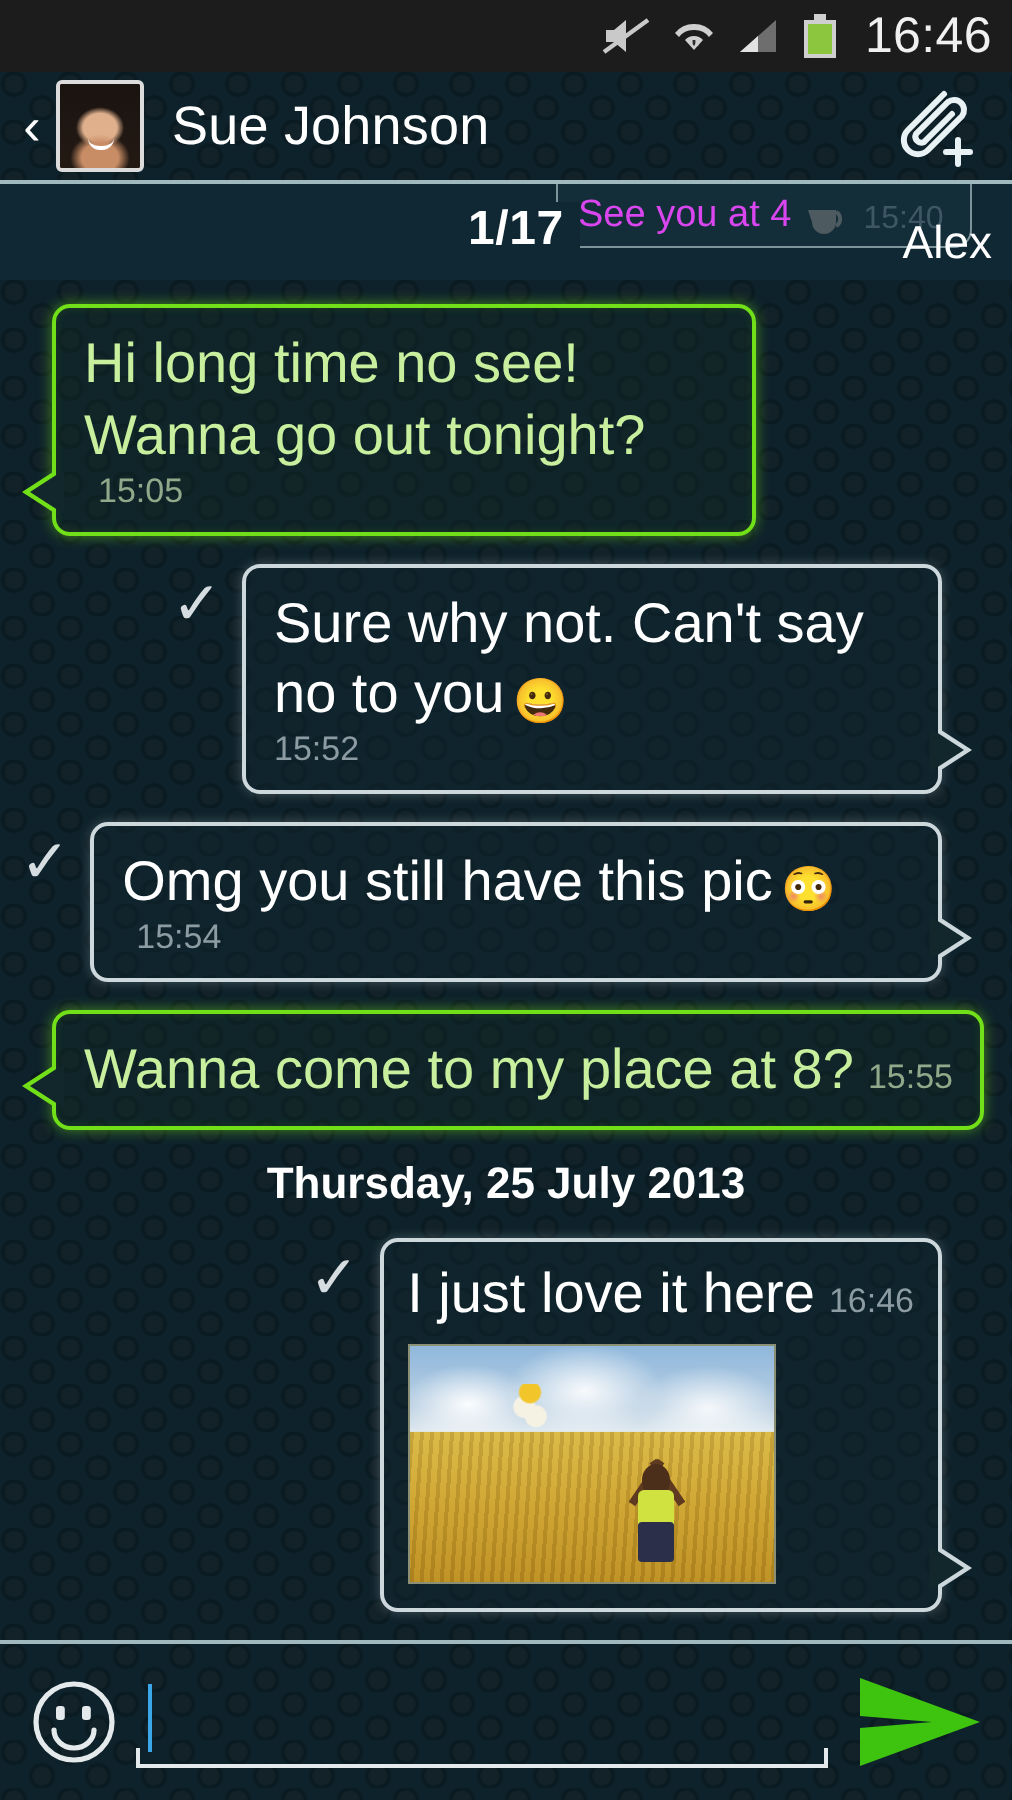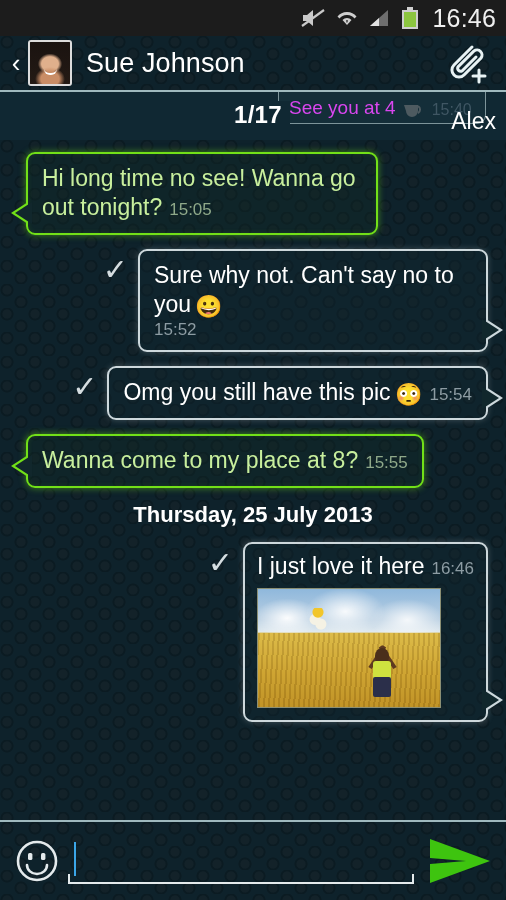--- a/index.html
+++ b/index.html
@@ -136,36 +136,36 @@
   }
   .bubble.green::after {
     left:-13px; border-right-color:#11272c;
   }
 
   
   .bubble.white {
     border:2px solid #cdd8dc;
     background:rgba(18,40,50,0.35);
     box-shadow:0 0 6px rgba(205,216,220,0.28);
-    margin-right:8px;
+    margin-right:25px;
   }
   .bubble.white .msgtext { color:#ffffff; }
   .bubble.white::before,
   .bubble.white::after {
     content:""; position:absolute; right:-17px; bottom:9px;
     width:0; height:0;
     border-top:11px solid transparent;
     border-bottom:11px solid transparent;
     border-left:17px solid #cdd8dc;
   }
   .bubble.white::after {
     right:-13px; border-left-color:#11272c;
   }
 
-  .msgtext { font-size:23px; line-height:1.28;text-align:center; }
+  .msgtext { font-size:28px; line-height:1.28;text-align:center; }
   .emoji { font-size:22px; vertical-align:-2px; }
   .time {
     font-size:17px; color:#8d9ca3; margin-left:7px; white-space:nowrap;
   }
   .bubble.green .time { color:#8fa98a; }
 
   
   #date-sep {
     text-align:center; color:#ffffff; font-weight:700;
     font-size:22px; margin:6px 0 14px 0;

